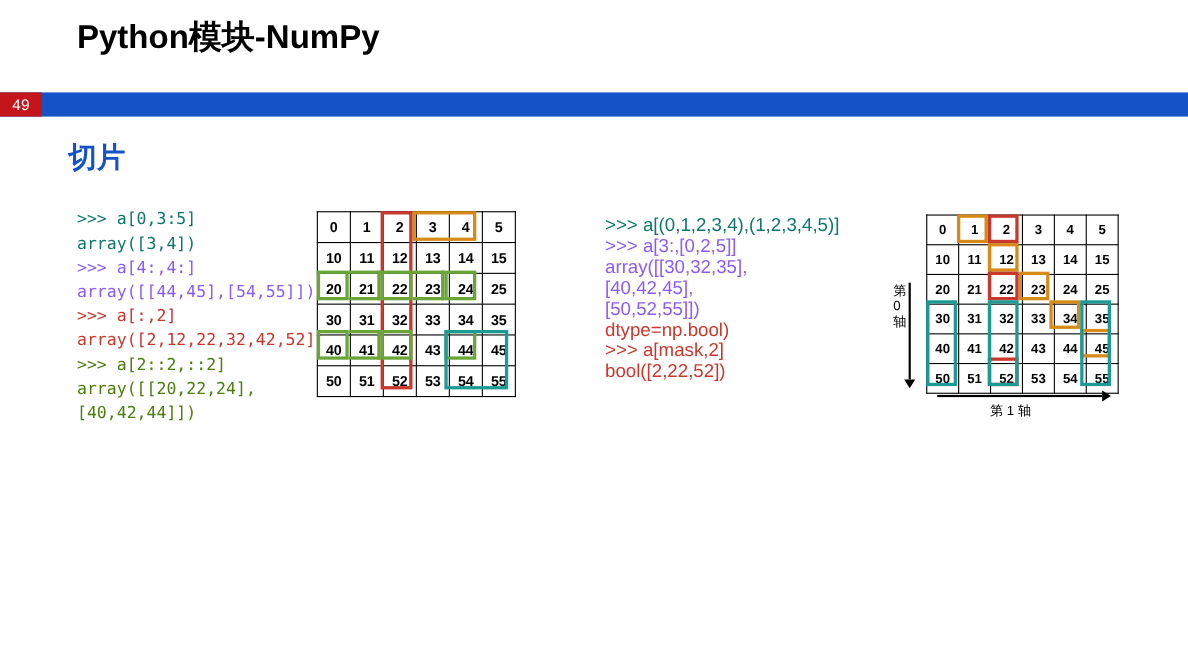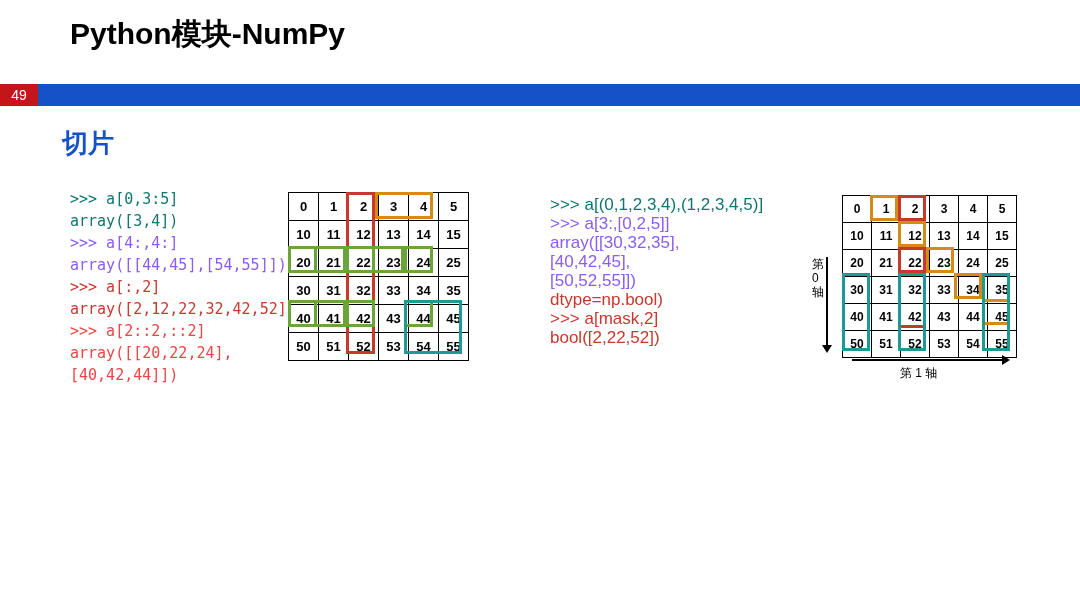--- a/index.html
+++ b/index.html
@@ -6,21 +6,21 @@
   .slide{position:relative;width:1040px;height:608px}
   .title{position:absolute;left:70px;top:14px;font-weight:700;font-size:30px;color:#000}
   .bar{position:absolute;left:0;top:84px;height:22px;width:1080px;background:#1453c7}
   .pg{position:absolute;left:0;top:84px;width:38px;height:22px;background:#c4151b;color:#fff;font-size:14px;text-align:center;line-height:22px}
   .sub{position:absolute;left:62px;top:126px;color:#1453c7;font-size:26px;font-weight:700}
   .codeL{position:absolute;left:70px;top:188px;font-family:Menlo,Consolas,monospace;font-size:15px;line-height:22px}
   .codeR{position:absolute;left:550px;top:195px;font-family:Liberation Sans, sans-serif;font-size:17px;line-height:19px}
   .p-or{color:#0f766e}
   .p-te{color:#8b5cf6}
   .p-rd{color:#c8392d}
-  .p-gn{color:#ef4444}
+  .p-gn{color:#4d7c0f}
   .gridL{position:absolute;left:288px;top:192px}
   .gridR{position:absolute;left:842px;top:195px}
   table.arr{border-collapse:collapse}
   table.arr td{width:27px;height:25px;border:1px solid #000;text-align:center;font:700 13px Arial;background:#fff}
   table.arrR td{width:26px;height:24px;font-size:12px}
   .depth{position:absolute;z-index:-1}
   .depth .l{position:absolute;border:1px solid #888;background:#f0f0f0}
   .box{position:absolute;border:3px solid;box-sizing:border-box;pointer-events:none}
   .ax{position:absolute;font-size:12px;color:#000}
   .arrowR{position:absolute;height:2px;background:#000}

